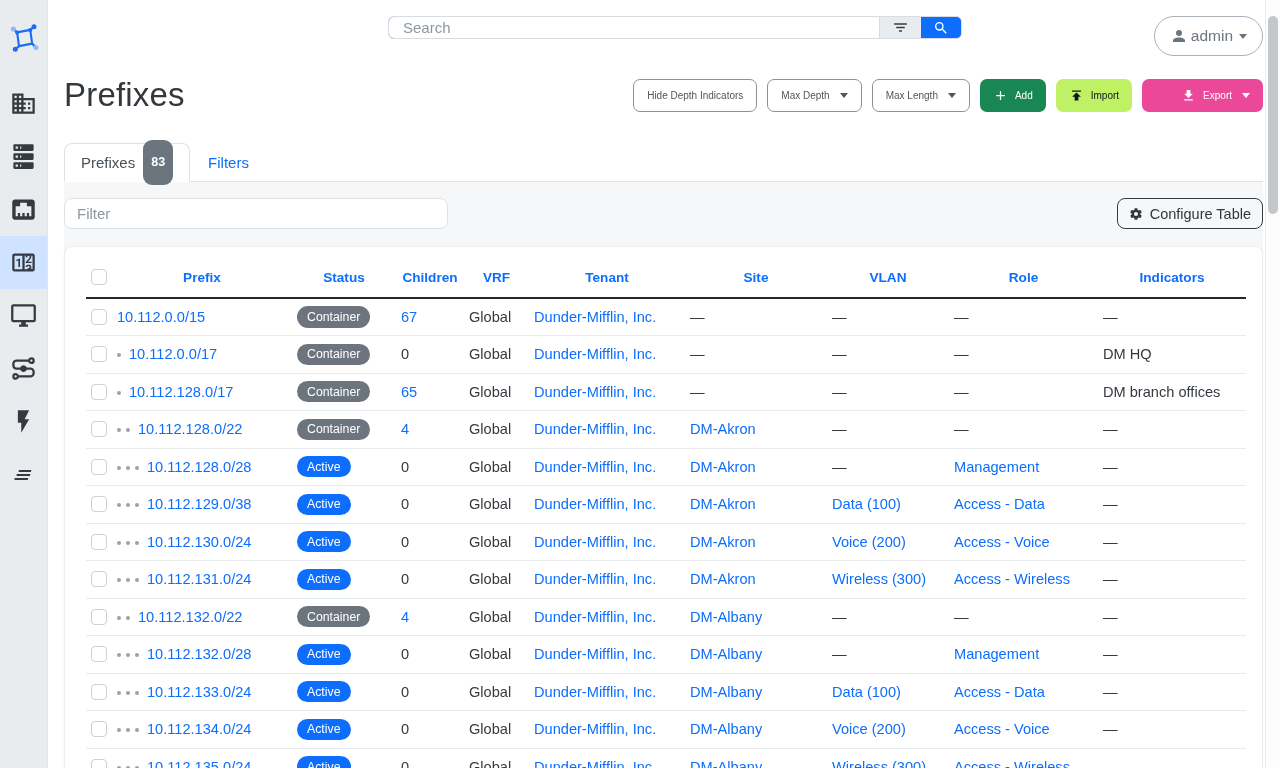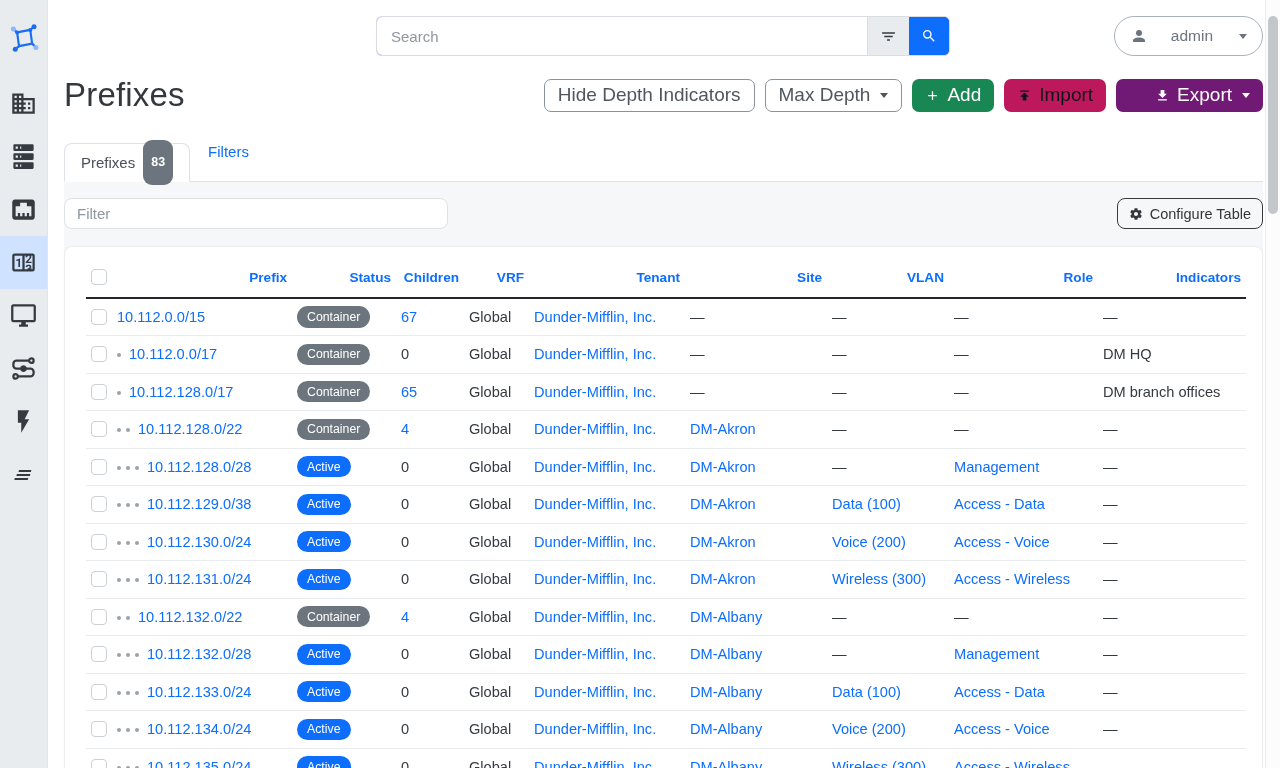--- a/index.html
+++ b/index.html
@@ -22,21 +22,21 @@
   .nav-item { height:53px; display:flex; align-items:center; justify-content:center; cursor:pointer; }
   .nav-item.active { background:#cfe2ff; }
   .nav-item svg { width:27px; height:27px; fill:#343a40; }
 
   
   main { flex:1; min-width:0; position:relative; padding:0 17px 0 16px; }
 
   
   .topbar { position:relative; height:72px; }
   .search-group {
-    position:absolute; top:16px; left:312px; width:574px; height:40px;
+    position:absolute; top:16px; left:324px; width:574px; height:23px;
     display:flex; border:1px solid #d9dde1; border-radius:6px; overflow:hidden; background:#8b5cf6;
   }
   .search-input {
     flex:1; border:none; outline:none; padding:0 14px; font-size:15px;
     font-family:"Liberation Sans", sans-serif; color:#343a40;
   }
   .search-input::placeholder { color:#8f979e; }
   .scope-btn {
     background:#e9ecef; border:none; border-left:1px solid #d9dde1; padding:0 16px;
     font-size:15.5px; color:#212529; display:flex; align-items:center; cursor:pointer;
@@ -49,50 +49,50 @@
   .filterseg-btn svg { width:17px; height:17px; fill:#343a40; }
   .searchseg-btn {
     background:#0d6efd; border:none; width:40px; display:flex; align-items:center;
     justify-content:center; cursor:pointer;
   }
   .searchseg-btn svg { width:16px; height:16px; fill:#fff; }
 
   .account-btn {
     position:absolute; top:16px; right:0; height:40px; background:#fff;
     border:1px solid #a9b1b9; border-radius:20px; padding:0 15px;
-    display:flex; align-items:center; gap:23px; color:#6c757d; font-size:15.5px; cursor:pointer;
+    display:flex; align-items:center; gap:3px; color:#6c757d; font-size:15.5px; cursor:pointer;
     font-family:"Liberation Sans", sans-serif;
   }
   .account-btn svg { width:18px; height:18px; fill:#6c757d; }
   .caret { width:0; height:0; border-left:4.5px solid transparent; border-right:4.5px solid transparent; border-top:5px solid currentColor; margin-left:3px; }
 
   
   .page-head { display:flex; align-items:center; justify-content:space-between; height:46px; }
   .page-title { margin:0; font-size:33px; font-weight:400; color:#33383d; letter-spacing:0.2px; }
   .head-controls { display:flex; align-items:center; gap:10px; }
   .btn {
-    height:33px; border-radius:7px; font-size:19px; display:inline-flex; align-items:center;
+    height:33px; border-radius:7px; font-size:10px; display:inline-flex; align-items:center;
     gap:7px; padding:0 13px; cursor:pointer; border:none; font-family:"Liberation Sans", sans-serif;
     white-space:nowrap;
   }
   .btn svg { width:15px; height:15px; fill:currentColor; }
   .btn-outline { background:#fff; border:1px solid #8b939a; color:#4f575e; }
   .btn-add { background:#198754; color:#fff; }
   .btn-import { background:#0dcaf0; color:#101418; }
   .btn-export { background:#6f42c1; color:#fff; }
 
   
   .tabs-bar { margin-top:25px; height:39px; display:flex; align-items:stretch; border-bottom:1px solid #dee2e6; }
   .tab-active {
     display:flex; align-items:center; gap:8px; padding:0 16px; background:#fff;
     border:1px solid #dee2e6; border-bottom:1px solid #fff; border-radius:8px 8px 0 0;
     margin-bottom:-1px; font-size:15px; color:#495057; cursor:pointer;
   }
   .tab-badge { background:#6c757d; color:#fff; font-size:12.5px; font-weight:700; padding:16px 8px; border-radius:9px; line-height:1; }
-  .tab-link { display:flex; padding:0 18px; font-size:15px; color:#0d6efd; cursor:pointer; }
+  .tab-link { display:flex; align-items:center; padding:0 18px; font-size:15px; color:#0d6efd; cursor:pointer; }
 
   
   .panel { background:#f6f7f9; height:587px; padding:16px 0 0 0; }
   .toolbar { display:flex; justify-content:space-between; align-items:center; }
   .filter-input {
     width:384px; height:31px; border:1px solid #dee2e6; border-radius:8px; padding:0 12px;
     font-size:15px; color:#495057; background:#fff; outline:none; font-family:"Liberation Sans", sans-serif;
   }
   .filter-input::placeholder { color:#8f979e; }
   .btn-configure {
@@ -101,21 +101,21 @@
     cursor:pointer; font-family:"Liberation Sans", sans-serif;
   }
   .btn-configure svg { width:14px; height:14px; fill:currentColor; }
 
   
   .card {
     margin-top:17px; background:#fff; border:1px solid #eceef0; border-radius:8px;
     box-shadow:0 1px 2px rgba(20,30,40,.05); padding:16px 16px 0 21px; min-height:560px;
   }
   table { width:100%; border-collapse:collapse; table-layout:fixed; }
-  thead th { text-align:right; padding:5px 5px 11px 5px; }
+  thead th { text-align:center; padding:5px 5px 11px 5px; }
   thead th a { font-size:13.6px; font-weight:700; color:#0d6efd; }
   thead tr { border-bottom:2px solid #23272b; }
   tbody td {
     height:37.5px; padding:0 5px; border-bottom:1px solid #e9ecef;
     font-size:14.6px; color:#343a40; overflow:hidden; white-space:nowrap;
   }
   tbody td a { font-size:14.6px; }
   .cbx { width:16px; height:16px; border:1px solid #ccd1d6; border-radius:4px; background:#fff; cursor:pointer; }
   .badge {
     display:inline-block; padding:4.5px 10px; border-radius:11px; color:#fff;
@@ -223,33 +223,37 @@
   <div class="page-head">
     <h1 class="page-title">Prefixes</h1>
     <div class="head-controls">
       <button class="btn btn-outline">
         <span>Hide Depth Indicators</span>
       </button>
       <button class="btn btn-outline">
         <span>Max Depth</span>
         <span class="caret"></span>
       </button>
+      <button class="btn btn-outline">
+        <span>Max Length</span>
+        <span class="caret"></span>
+      </button>
       <button class="btn btn-add" style="background: rgb(25, 135, 84);">
         <svg viewBox="0 0 24 24">
             <path d="M19,13H13V19H11V13H5V11H11V5H13V11H19V13Z"></path>
           </svg>
         <span>Add</span>
       </button>
-      <button class="btn btn-import" style="background: #be185d; justify-content: center;">
+      <button class="btn btn-import" style="background: #bef264; justify-content: center;">
         <svg viewBox="0 0 24 24">
             <path d="M5,4V6H19V4H5M5,14H9V20H15V14H19L12,7L5,14Z"></path>
           </svg>
         <span>Import</span>
       </button>
-      <button class="btn btn-export" style="background: #701a75; padding-left: 39px;">
+      <button class="btn btn-export" style="background: #ec4899; padding-left: 39px;">
         <svg viewBox="0 0 24 24">
             <path d="M5,20H19V18H5M19,9H15V3H9V9H5L12,16L19,9Z"></path>
           </svg>
         <span>Export</span>
         <span class="caret"></span>
       </button>
     </div>
   </div>
 
   <div class="tabs-bar">

